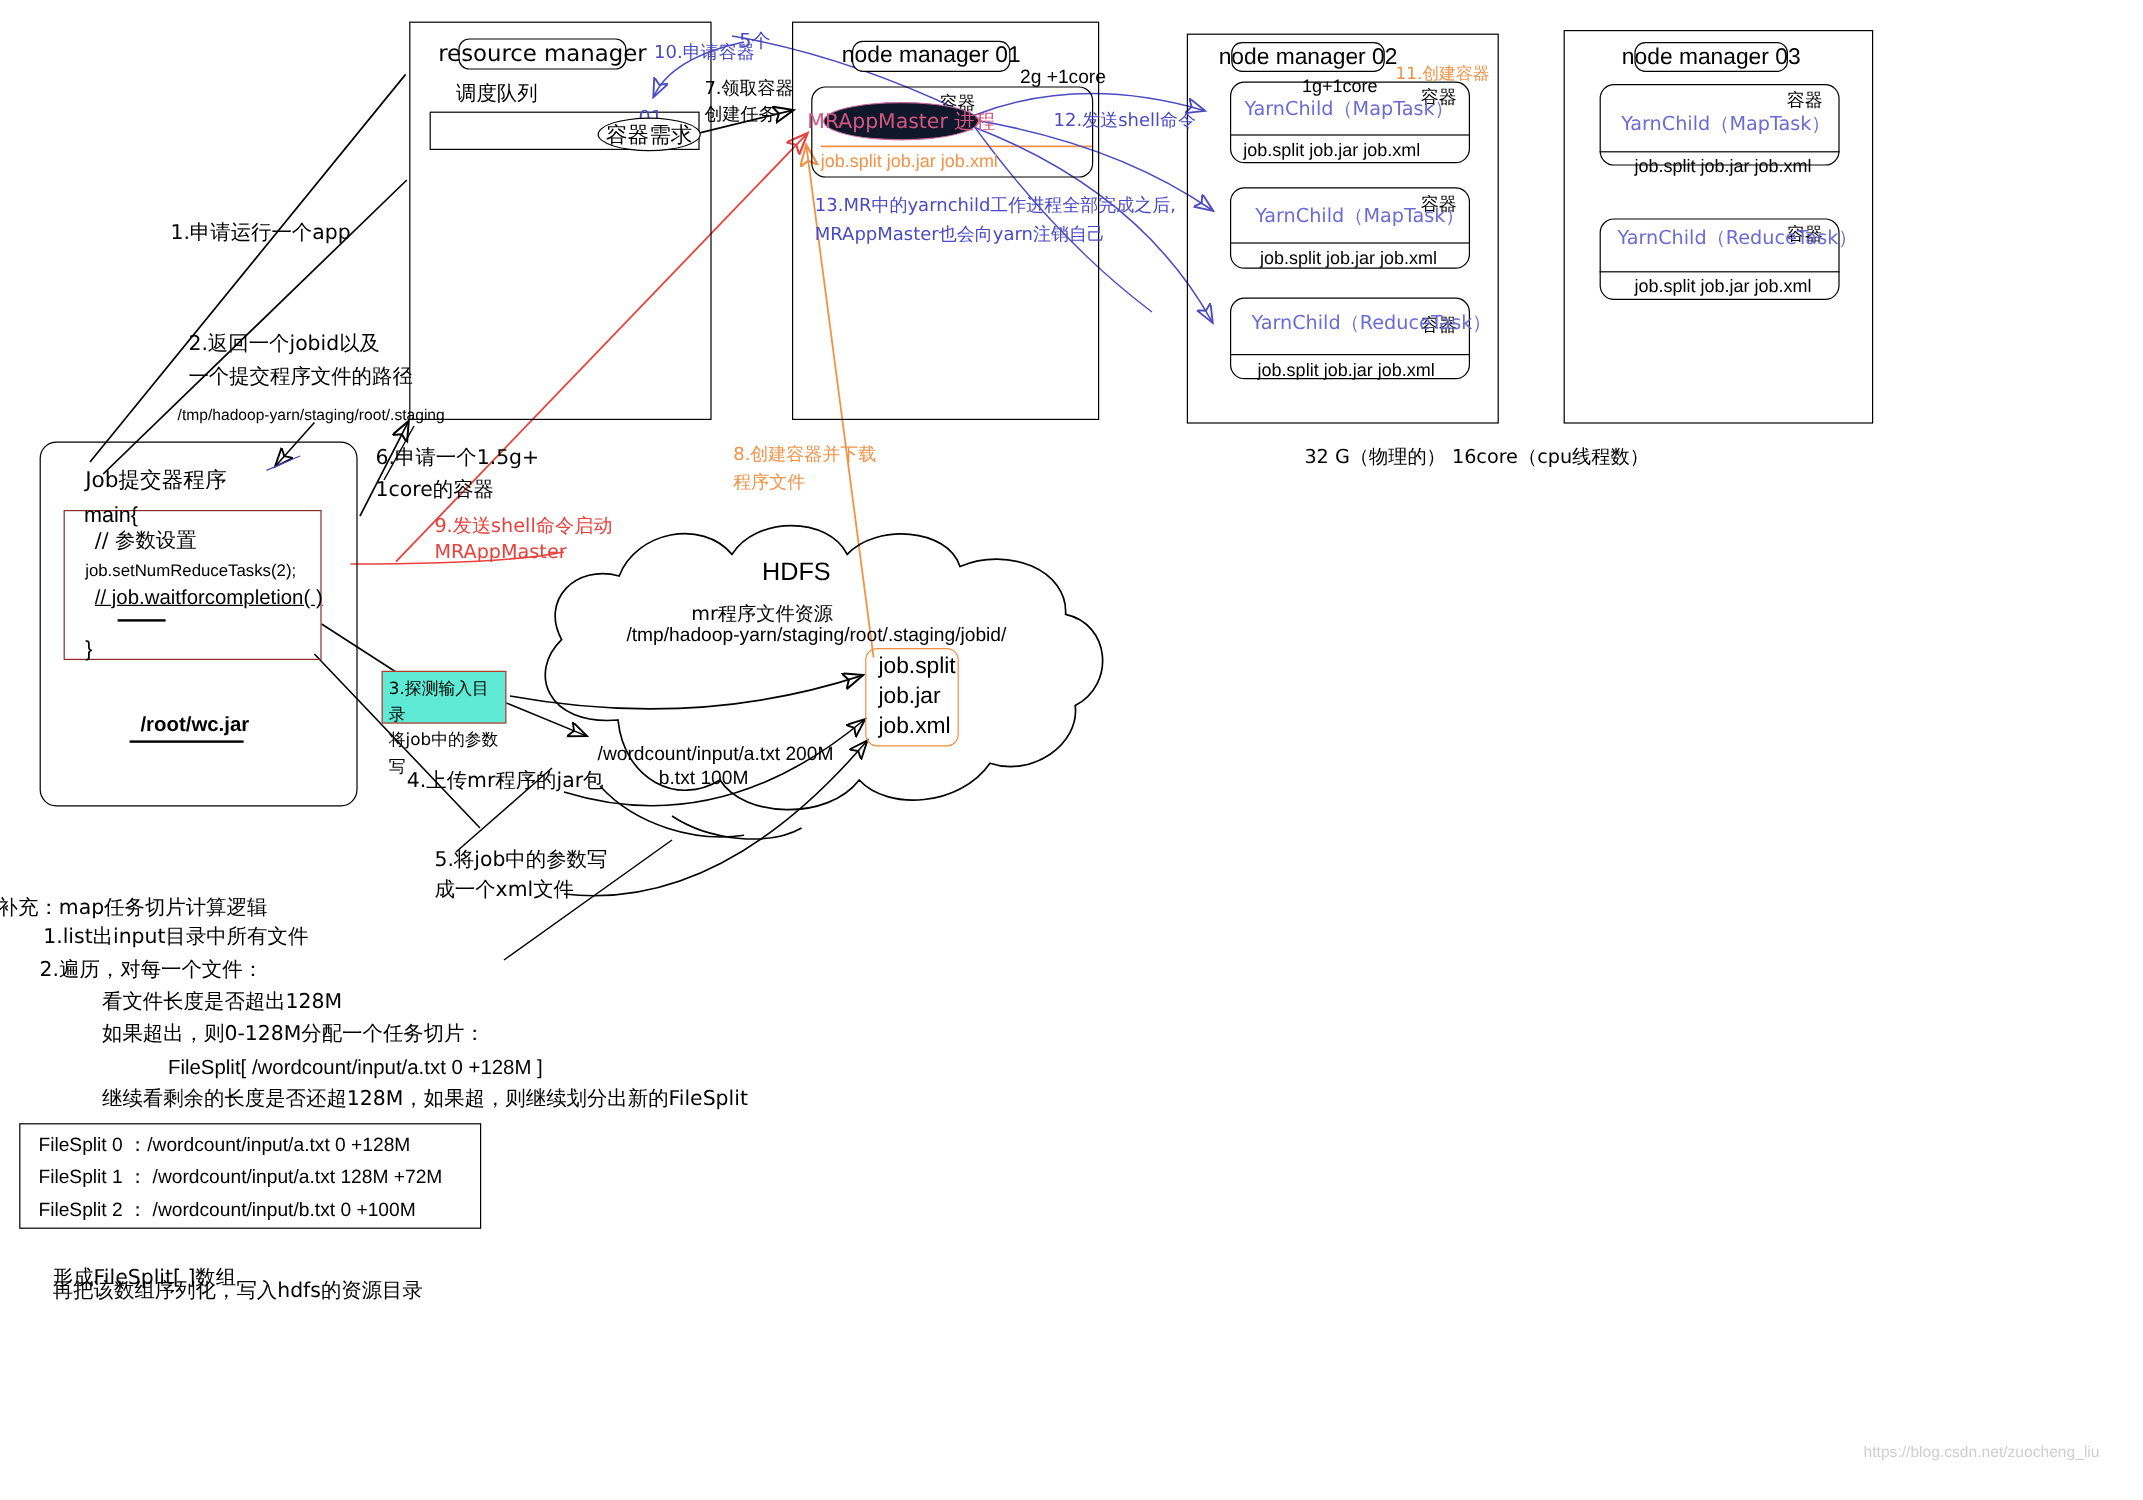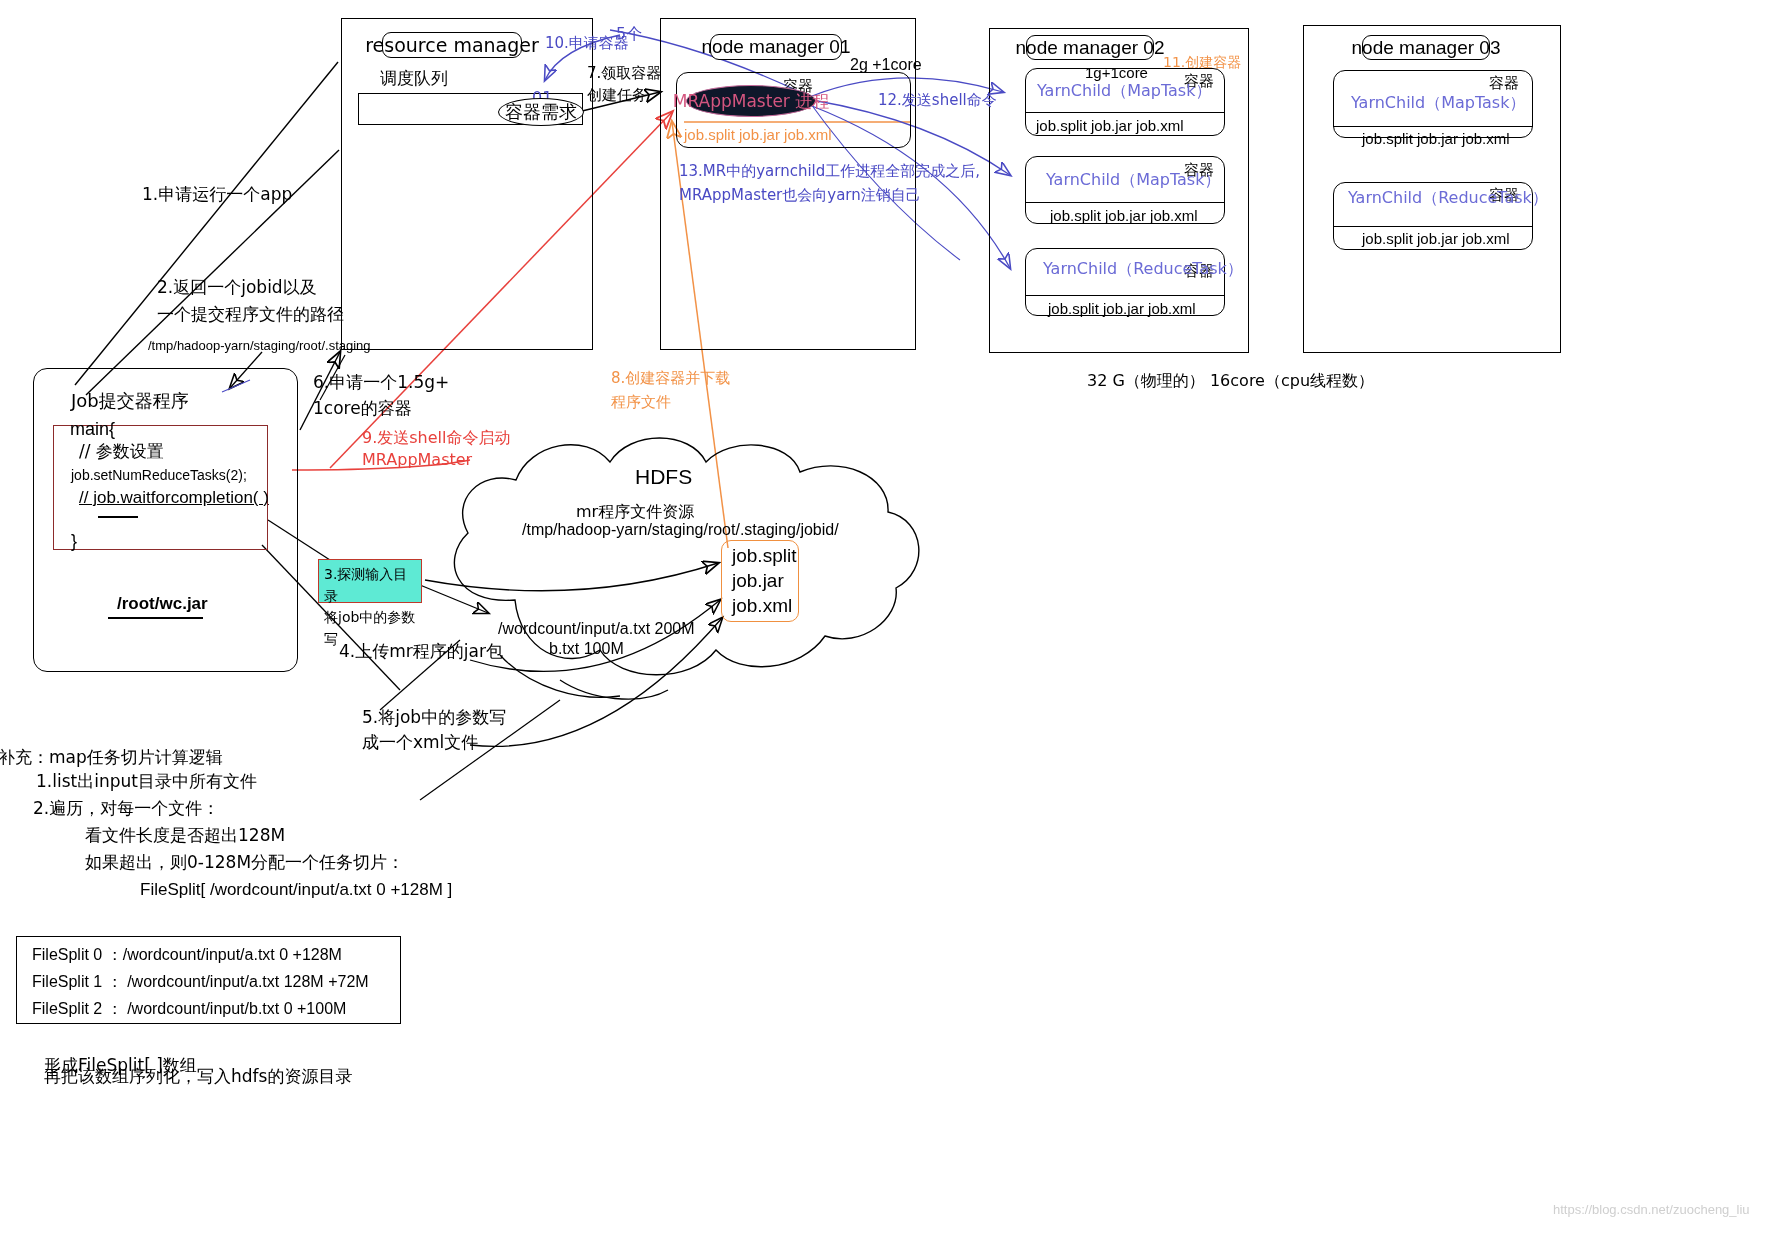--- a/index.html
+++ b/index.html
@@ -226,20 +226,21 @@
 
   <div class="txt" style="left:498px;top:617px;font-size:16px;">/wordcount/input/a.txt  200M</div>
   <div class="txt" style="left:549px;top:637px;font-size:16px;">b.txt  100M</div>
 
   <div class="txtb cn" style="left:-2px;top:745px;font-size:17px;">补充：map任务切片计算逻辑</div>
   <div class="txtb cn" style="left:36px;top:769px;font-size:17px;">1.list出input目录中所有文件</div>
   <div class="txtb cn" style="left:33px;top:796px;font-size:17px;">2.遍历，对每一个文件：</div>
   <div class="txtb cn" style="left:85px;top:823px;font-size:17px;">看文件长度是否超出128M</div>
   <div class="txtb cn" style="left:85px;top:850px;font-size:17px;">如果超出，则0-128M分配一个任务切片：</div>
   <div class="txtb" style="left:140px;top:877px;font-size:17px;">FileSplit[ /wordcount/input/a.txt  0 +128M ]</div>
+  <div class="txtb cn" style="left:85px;top:904px;font-size:17px;">继续看剩余的长度是否还超128M，如果超，则继续划分出新的FileSplit</div>
 
   <div class="box" style="left:16px;top:936px;width:385px;height:88px;"></div>
   <div class="txt" style="left:32px;top:943px;font-size:16px;">FileSplit 0 ：/wordcount/input/a.txt 0  +128M</div>
   <div class="txt" style="left:32px;top:970px;font-size:16px;">FileSplit 1 ： /wordcount/input/a.txt 128M  +72M</div>
   <div class="txt" style="left:32px;top:997px;font-size:16px;">FileSplit 2 ： /wordcount/input/b.txt 0 +100M</div>
 
   <div class="txt cn" style="left:44px;top:1053px;font-size:17px;">形成FileSplit[ ]数组</div>
   <div class="txt cn" style="left:44px;top:1064px;font-size:17px;">再把该数组序列化，写入hdfs的资源目录</div>
 
   <div class="wm" style="left:1553px;top:1202px;">https://blog.csdn.net/zuocheng_liu</div>

